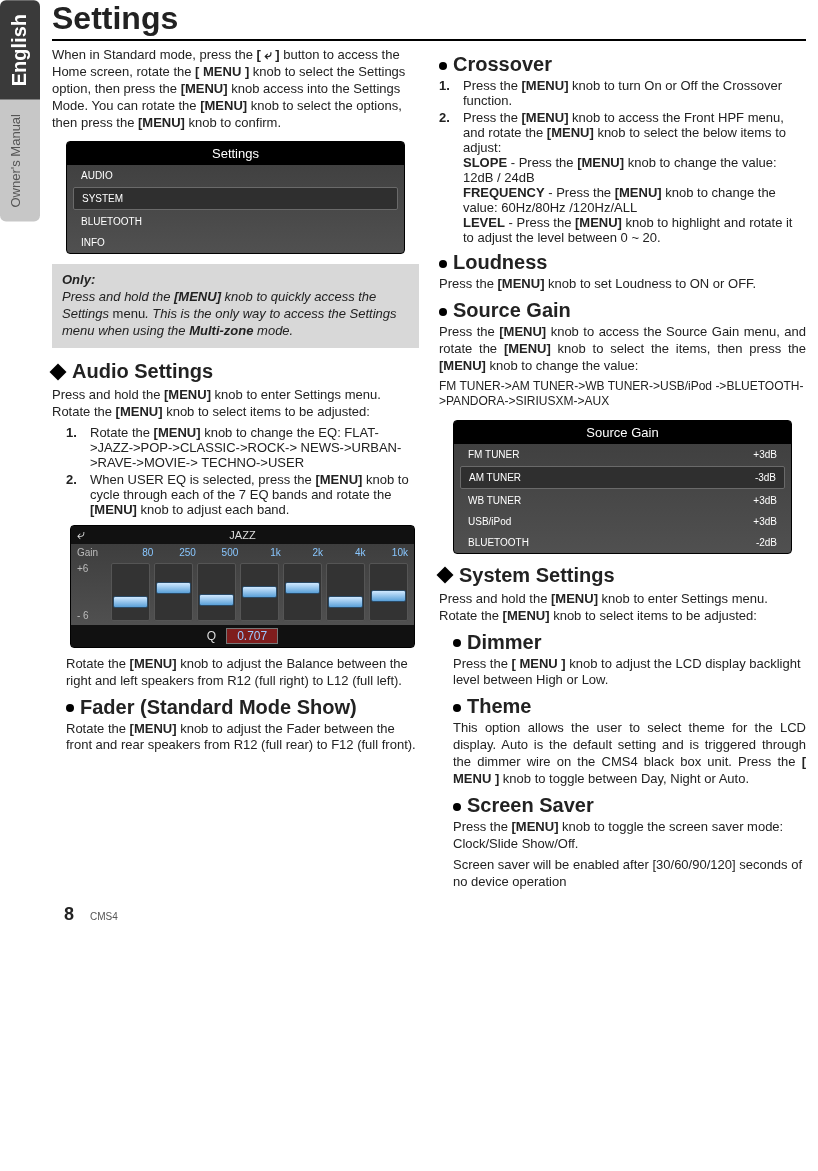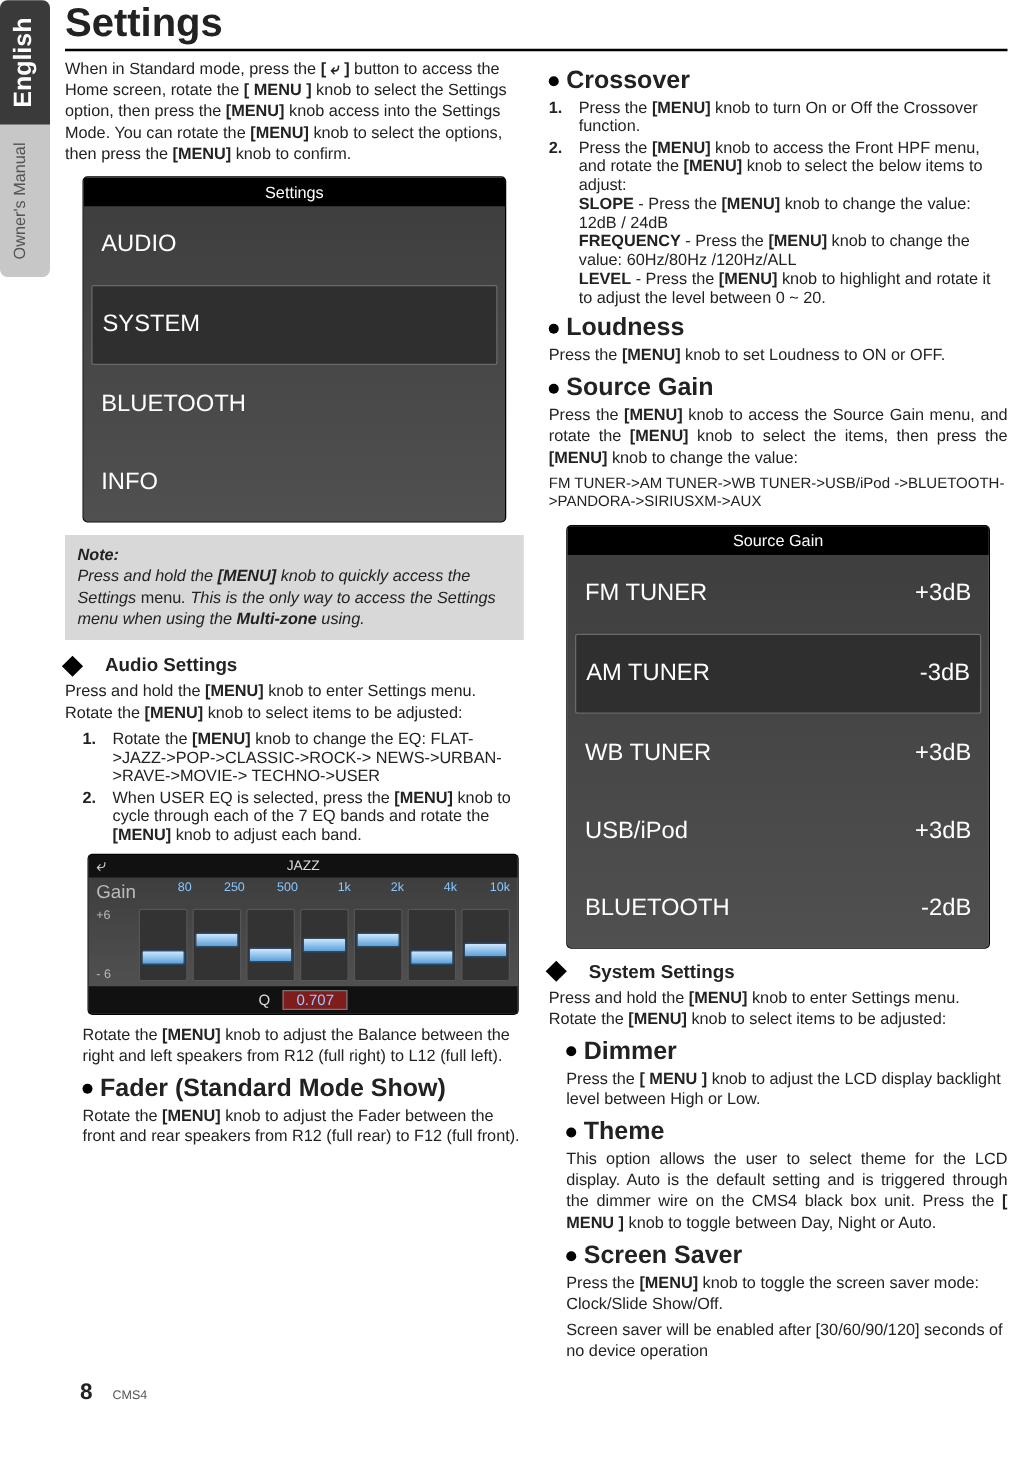--- a/index.html
+++ b/index.html
@@ -10,41 +10,41 @@
   .tab-light { background: #c7c7c7; color: #555; writing-mode: vertical-rl; text-orientation: mixed; transform: rotate(180deg); padding: 14px 8px; font-size: 13px; border-radius: 6px 6px 0 0; text-align: center; }
   .content { flex: 1; padding-left: 12px; }
   h1 { font-size: 32px; font-weight: bold; border-bottom: 2px solid #000; padding-bottom: 2px; margin-bottom: 6px; }
   .cols { display: flex; gap: 20px; }
   .col { flex: 1; min-width: 0; }
   p { line-height: 1.3; margin-bottom: 4px; }
   .bold { font-weight: bold; }
 
   .device-panel { background: linear-gradient(#3d3d3d,#505050); border: 1px solid #000; border-radius: 4px; margin: 10px 14px; color: #fff; overflow: hidden; }
   .panel-title { background: #000; text-align: center; padding: 4px; font-size: 13px; }
-  .panel-row { padding: 20px 14px; font-size: 19px; display: flex; justify-content: space-between; }
+  .panel-row { padding: 5px 14px; font-size: 10px; display: flex; justify-content: space-between; }
   .panel-row.sel { background: #2f2f2f; border: 1px solid #6a6a6a; margin: 1px 6px; border-radius: 2px; padding-left: 8px; padding-right: 8px; }
 
   .note-box { background: #d8d8d8; padding: 8px 10px; font-style: italic; margin: 8px 0 12px 0; font-size: 13px; line-height: 1.3; }
   .note-box .bold { font-style: italic; font-weight: bold; }
 
   .diamond { display: inline-block; width: 12px; height: 12px; background: #000; transform: rotate(45deg); margin-right: 8px; vertical-align: middle; }
-  h2 { font-size: 15px; font-weight: bold; margin: 6px 0 4px 0; display: flex; align-items: center; gap: 12px; }
+  h2 { font-size: 20px; font-weight: bold; margin: 6px 0 4px 0; display: flex; align-items: center; }
   h2 .txt { display: inline-block; vertical-align: middle; }
 
   .dot { display: inline-block; width: 8px; height: 8px; background: #000; border-radius: 50%; margin-right: 6px; vertical-align: middle; }
   h3 { font-size: 20px; font-weight: bold; margin: 6px 0 2px 0; }
   .indent { margin-left: 14px; }
   .step { display: flex; gap: 6px; margin: 2px 0; }
   .step .num { font-weight: bold; min-width: 18px; }
 
   .eq-box { background: linear-gradient(#3a3a3a,#555); border: 1px solid #000; border-radius: 4px; margin: 8px 4px; color: #ddd; font-size: 11px; }
   .eq-top { background: #111; display: flex; align-items: center; justify-content: center; position: relative; padding: 3px; }
   .eq-back { position: absolute; left: 6px; font-size: 14px; }
   .eq-freqs { display: flex; padding: 3px 6px; }
-  .eq-freqs .lbl { width: 34px; font-size: 15px; color: #bbb; }
+  .eq-freqs .lbl { width: 34px; font-size: 10px; color: #bbb; }
   .eq-freqs .f { flex: 1; text-align: right; color: #89c7ff; font-size: 10px; }
   .eq-body { display: flex; padding: 2px 6px 4px 6px; align-items: center; }
   .eq-scale { width: 34px; display: flex; flex-direction: column; justify-content: space-between; height: 58px; font-size: 10px; color: #bbb; }
   .eq-sliders { flex: 1; display: flex; gap: 4px; }
   .slider { flex: 1; height: 58px; background: #333; border: 1px solid #555; position: relative; border-radius: 2px; }
   .thumb { position: absolute; left: 1px; right: 1px; height: 12px; background: linear-gradient(#cfe8ff,#5aa0d8); border: 1px solid #2a4a66; border-radius: 2px; }
   .eq-q { background: #111; display: flex; align-items: center; justify-content: center; gap: 10px; padding: 3px; font-size: 12px; }
   .qval { background: #7f1d1d; border: 1px solid #777; padding: 0 10px; color: #9cc9ff; }
 
   .footer { display: flex; align-items: baseline; gap: 16px; margin-top: 10px; padding-left: 12px; }
@@ -76,22 +76,22 @@
           <div class="panel-title">Settings</div>
           <div id="settings-rows">
               <div class="panel-row">AUDIO</div>
               <div class="panel-row sel">SYSTEM</div>
               <div class="panel-row">BLUETOOTH</div>
               <div class="panel-row">INFO</div>
             </div>
         </div>
 
         <div class="note-box">
-          <span class="bold">Note:</span><br>
-          <span>Press and hold the </span><span class="bold">[MENU]</span><span> knob to quickly access the Settings </span><span style="font-style:normal">menu</span><span>. This is the only way to access the Settings menu when using the </span><span class="bold">Multi-zone</span><span> using.</span>
+          <span class="bold">Only:</span><br>
+          <span>Press and hold the </span><span class="bold">[MENU]</span><span> knob to quickly access the Settings </span><span style="font-style:normal">menu</span><span>. This is the only way to access the Settings menu when using the </span><span class="bold">Multi-zone</span><span> mode.</span>
         </div>
 
         <h2>
             <span class="diamond"></span>
             <span class="txt">Audio Settings</span>
           </h2>
         <p>
           <span>Press and hold the </span><span class="bold">[MENU]</span><span> knob to enter Settings menu. Rotate the </span><span class="bold">[MENU]</span><span> knob to select items to be adjusted:</span>
         </p>
 

